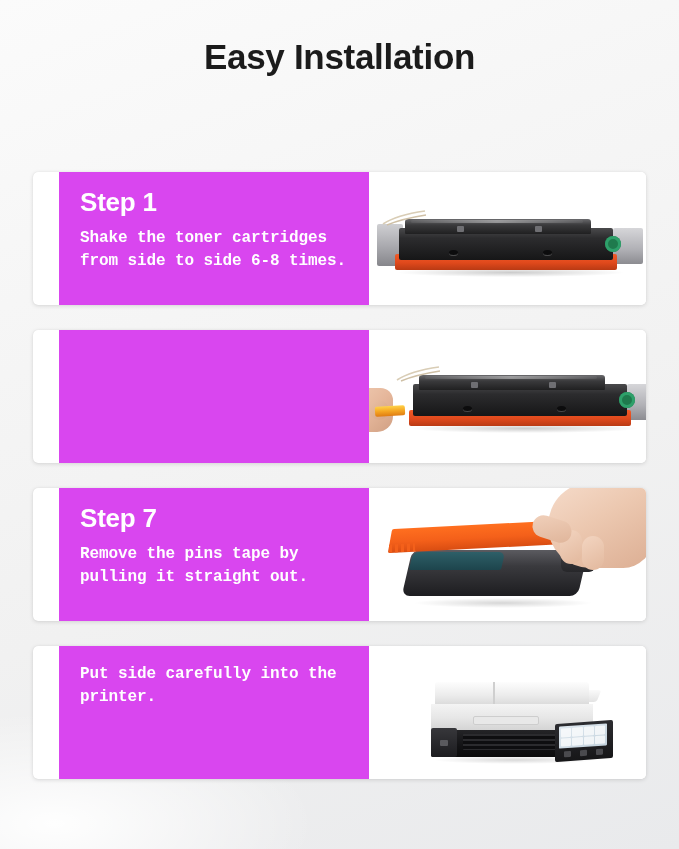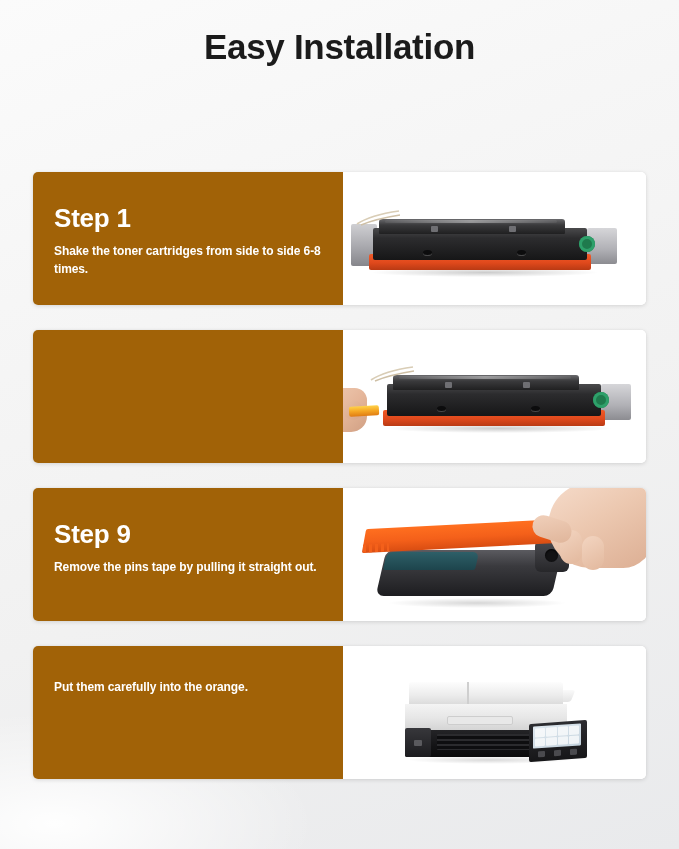--- a/index.html
+++ b/index.html
@@ -26,21 +26,21 @@
   
   .header {
     position: absolute;
     left: 0;
     top: 0;
     width: 679px;
     text-align: center;
   }
   .title {
     margin: 0;
-    padding-top: 28px;
+    padding-top: 38px;
     font-size: 35px;
     font-weight: bold;
     letter-spacing: -0.3px;
     color: #1b1b1b;
     font-family: "Liberation Sans", sans-serif;
     line-height: 1.1;
   }
   .subtitle {
     margin: 0;
     padding-top: 16px;
@@ -64,40 +64,42 @@
     height: 133px;
     margin-bottom: 25px;
     border-radius: 5px;
     overflow: hidden;
     background: #ffffff;
     box-shadow: 0 1px 4px rgba(0,0,0,0.13), 0 0 1px rgba(0,0,0,0.10);
   }
   .card-left {
     width: 310px;
     flex: 0 0 310px;
-    background: #a16207;
-    padding: 33px 20px 0 21px;
+    background: #d946ef;
+    padding: 17px 20px 0 21px;
     box-sizing: border-box;
     color: #ffffff;
+    margin-left: 26px;
   }
   .step-title {
     font-size: 26px;
     font-weight: bold;
     line-height: 1.05;
     letter-spacing: -0.2px;
     margin: 0 0 11px 0;
     color: #ffffff;
   }
   .step-desc {
-    font-size: 12px;
+    font-size: 16px;
     font-weight: bold;
     line-height: 1.45;
     margin: 0;
     color: #ffffff;
     letter-spacing: -0.1px;
+    font-family: Liberation Mono, monospace;
   }
   .card-right {
     flex: 1 1 auto;
     position: relative;
     background: #ffffff;
     overflow: hidden;
   }
 
   
   .cart-scene { position: absolute; inset: 0; }
@@ -468,21 +470,21 @@
               <path d="M2 14 C14 6, 30 3, 44 1" stroke="#d9cdb6" stroke-width="1.6" fill="none"></path>
               <path d="M6 15 C18 10, 32 7, 45 5" stroke="#cfc0a6" stroke-width="1.4" fill="none"></path>
             </svg>
           </div>
         </div>
       </div>
     </div>
 
     <div class="card">
       <div class="card-left">
-        <div class="step-title">Step 9</div>
+        <div class="step-title">Step 7</div>
         <div class="step-desc">Remove the pins tape by pulling it straight out.</div>
       </div>
       <div class="card-right">
         <div class="tape-scene">
           <div class="tape-shadow"></div>
           <div class="drum"></div>
           <div class="drum-teal"></div>
           <div class="drum-end">
             <div class="hole"></div>
           </div>
@@ -492,21 +494,21 @@
             <div class="finger f1"></div>
             <div class="finger f2"></div>
             <div class="thumb"></div>
           </div>
         </div>
       </div>
     </div>
 
     <div class="card">
       <div class="card-left">
-        <div class="step-desc">Put them carefully into the orange.</div>
+        <div class="step-desc">Put side carefully into the printer.</div>
       </div>
       <div class="card-right">
         <div class="printer-scene">
           <div class="pr-shadow"></div>
           <div class="pr-tray"></div>
           <div class="pr-top"></div>
           <div class="pr-lid-seam"></div>
           <div class="pr-mid"></div>
           <div class="pr-slot"></div>
           <div class="pr-base"></div>

